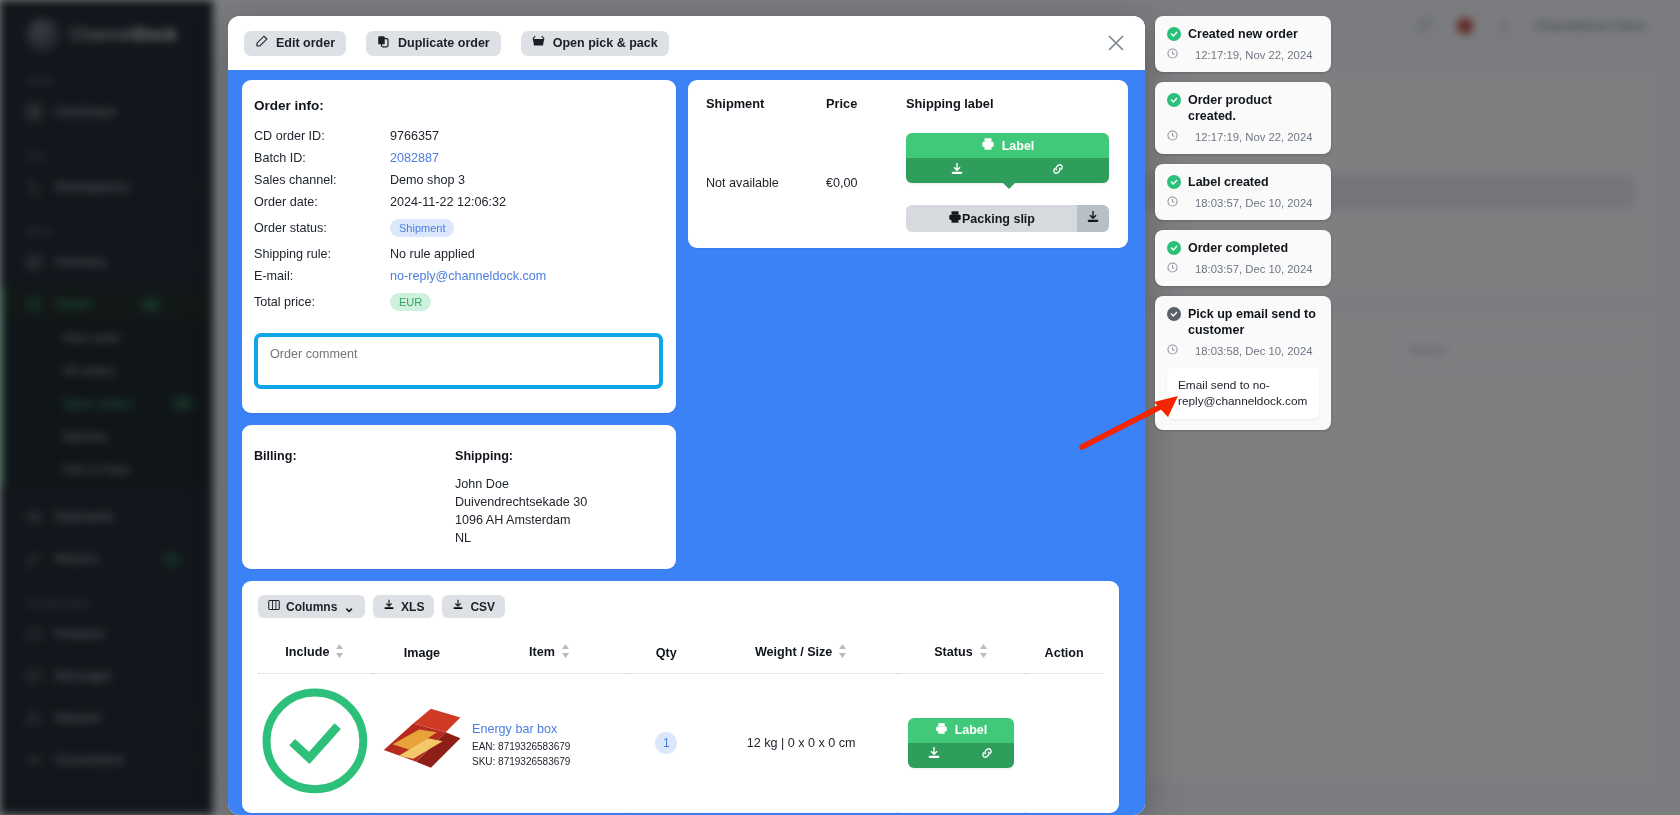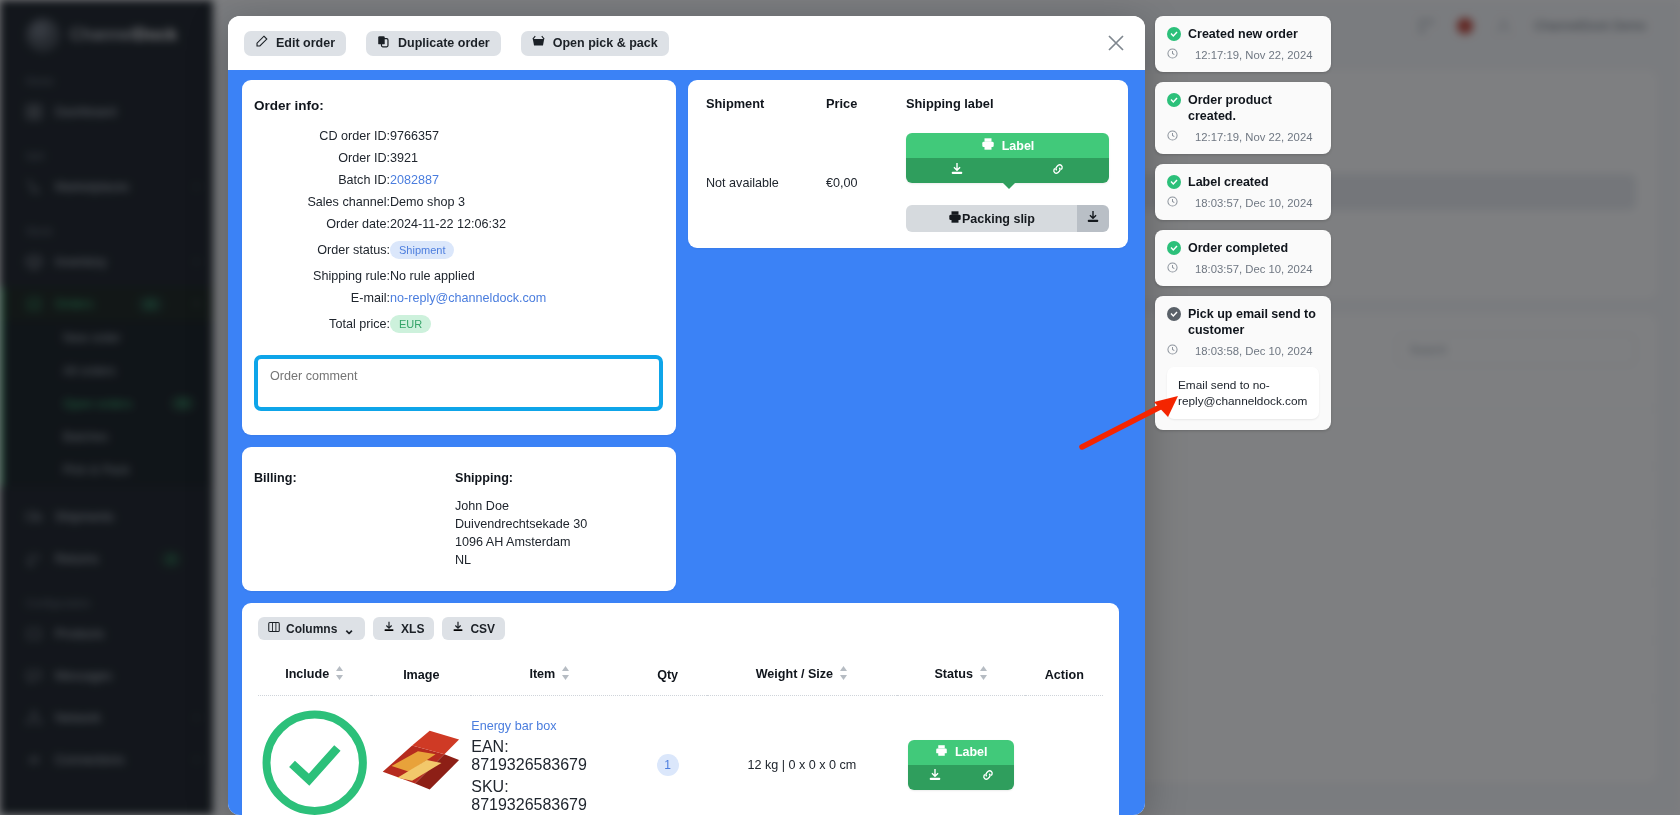--- a/index.html
+++ b/index.html
@@ -89,21 +89,21 @@
   .hbtn svg { width: 13px; height: 13px; }
   .close-x { margin-left: auto; width: 26px; height: 26px; cursor: pointer; opacity:.7; }
 
   .modal-body { background:#3b82f6; height: 745px; padding: 10px 14px 0 14px; overflow: hidden; }
 
   .grid-top { display: flex; gap: 12px; align-items: flex-start; }
   .card { background:#fff; border-radius: 9px; box-shadow: 0 1px 2px rgba(0,0,0,.05); }
 
   .card-orderinfo { width: 434px; padding: 18px 20px 20px 12px; }
   .sec-title { font-size: 13.5px; font-weight: bold; color: #10151c; margin-bottom: 12px; }
-  .kv { display: flex; align-items: center; height: 22px; font-size: 12.6px; color:#20262e;text-align:right; }
+  .kv { display: flex; align-items: center; height: 22px; font-size: 12.6px; color:#20262e; }
   .kv .k { width: 136px; color:#20262e; }
   .kv .v { color:#20262e; }
   .kv .v.link { color:#4a7dde; }
   .badge-blue { background:#dbe7fb; color:#4d7ede; border-radius:9px; padding:3px 9px; font-size:11px; }
   .badge-green { background:#cdf1dc; color:#34a468; border-radius:9px; padding:3px 9px; font-size:11px; }
   .comment-box {
     margin-top: 16px; width: 409px; height: 56px; border:4px solid #0ea5e9; border-radius:7px;
     background:#fff; color:#8d959e; font-size:12.6px; padding: 10px 12px;
     font-family: inherit; resize: none; outline: none;
   }
@@ -154,21 +154,21 @@
 
   table.items { width: 100%; border-collapse: collapse; margin-top: 18px; }
   table.items th {
     font-size: 12.6px; color:#10151c; font-weight:bold; padding: 8px 0 12px 0;
     border-bottom: 1px dotted #cfd4da;
   }
   table.items td { padding: 10px 0; border-bottom: 1px dotted #e2e6ea; vertical-align: middle; }
   .sort-ic { display:inline-block; width:9px; margin-left:6px; vertical-align:middle; }
   .check-circle { width:19px;height:19px; }
   .item-name { color:#4a7dde; font-size:12.6px; }
-  .item-meta { color:#20262e; font-size:16px; margin-top:4px; }
+  .item-meta { color:#20262e; font-size:10px; margin-top:4px; }
   .qty-pill { display:inline-flex;align-items:center;justify-content:center;width:22px;height:22px;border-radius:50%;background:#dbe7fb;color:#4d7ede;font-size:12px;}
   .ws { font-size:12.6px; color:#20262e; }
   .prod-img { width: 34px; height: 30px; }
 
   
   #timeline { position: absolute; left: 1155px; top: 16px; width: 176px; }
   .tl-card { background:#fafafa; border-radius: 8px; padding: 10px 12px 11px 12px; margin-bottom: 10px; box-shadow: 0 1px 3px rgba(0,0,0,.18); }
   .tl-title { display:flex; align-items:flex-start; gap:7px; font-size: 12.5px; font-weight:bold; color:#10151c; line-height:16px; }
   .tl-title .dot { flex:0 0 14px; width:14px; height:14px; margin-top:1px; }
   .tl-time { display:flex; align-items:center; gap:17px; font-size: 11.3px; color:#6f7782; margin-top: 6px; }
@@ -412,24 +412,20 @@
 
     <div class="grid-top">
 
       <div>
         <div class="card card-orderinfo">
           <div class="sec-title">Order info:</div>
 
           <div class="kv">
             <span class="k">CD order ID:</span>
             <span class="v">9766357</span>
-          </div>
-          <div class="kv">
-            <span class="k">Order ID:</span>
-            <span class="v">3921</span>
           </div>
           <div class="kv">
             <span class="k">Batch ID:</span>
             <a class="v link" href="#" style="text-decoration:none">2082887</a>
           </div>
           <div class="kv">
             <span class="k">Sales channel:</span>
             <span class="v">Demo shop 3</span>
           </div>
           <div class="kv">

